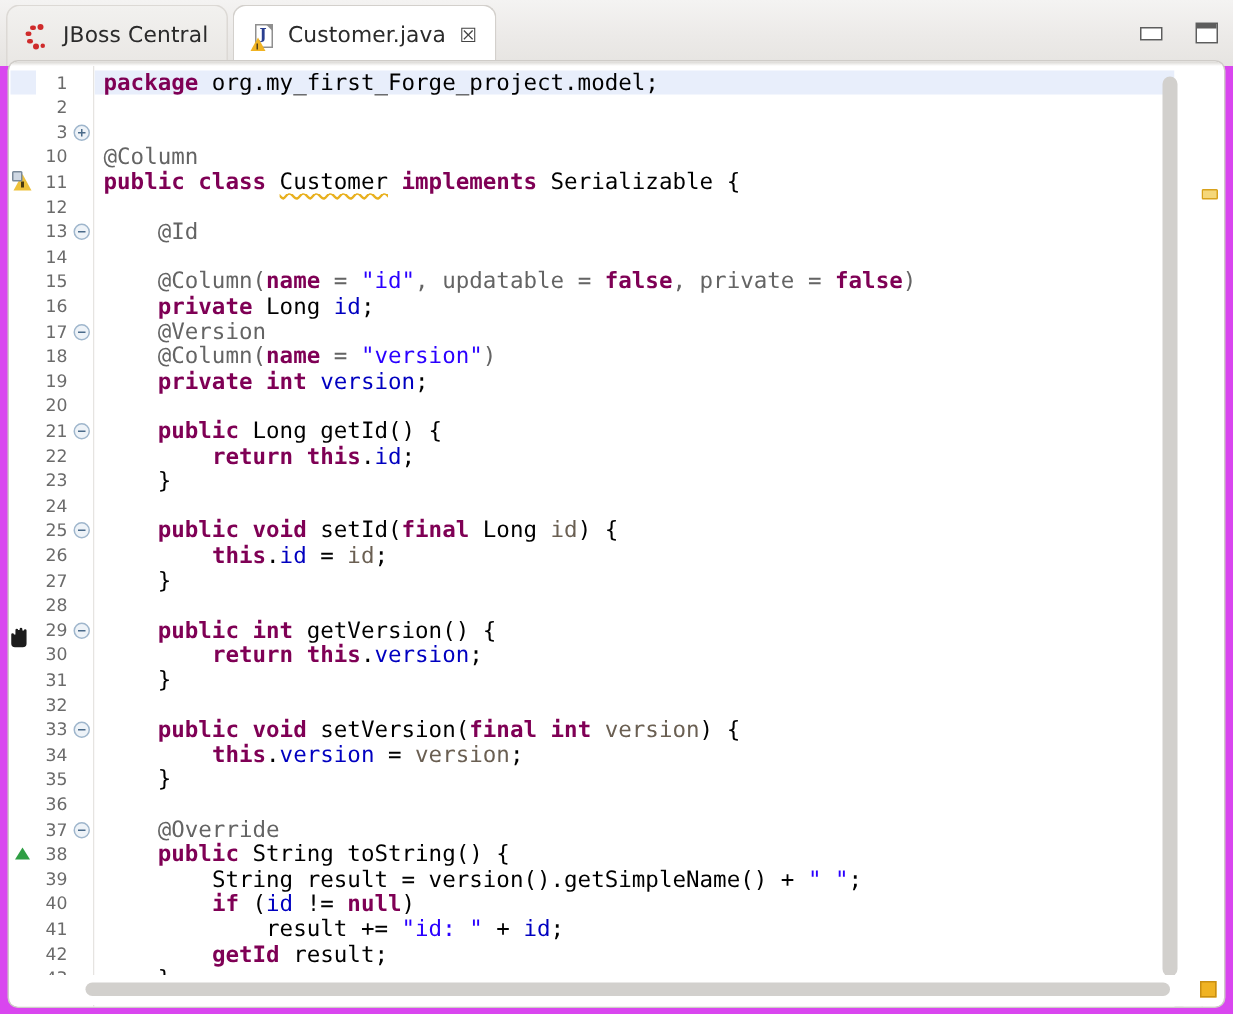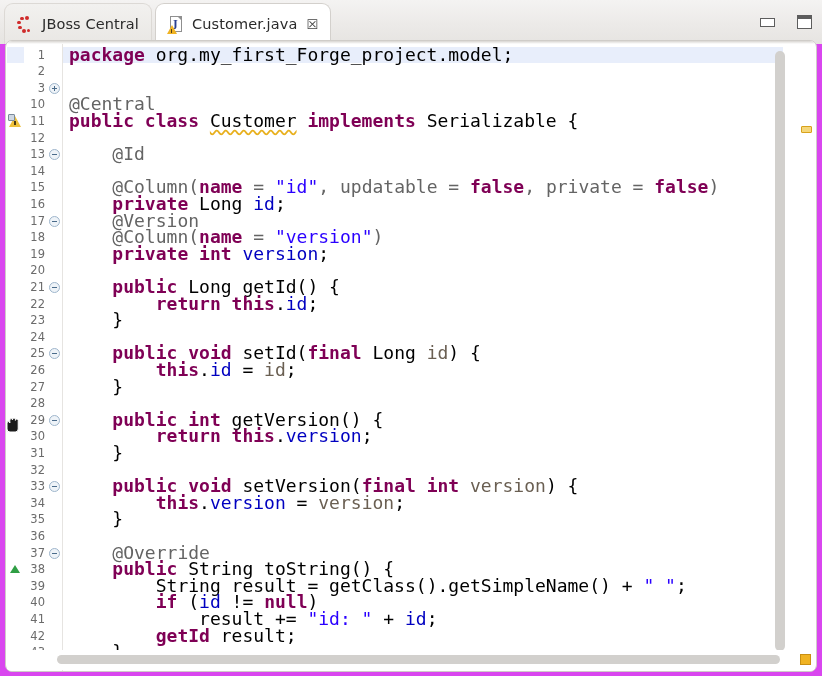--- a/index.html
+++ b/index.html
@@ -122,21 +122,21 @@
 
   .lnum{
     position:absolute;right:3px;
     font-family:"DejaVu Sans","Liberation Sans",sans-serif;
     font-size:11.5px;color:#6b6b6b;
     text-align:right;line-height:16.6px;
   }
   .code{
     position:absolute;left:6px;
     font-family:"DejaVu Sans Mono","Liberation Mono",monospace;
-    font-size:18px;line-height:16.6px;
+    font-size:15px;line-height:16.6px;
     color:#000000;white-space:pre;text-align:right;
   }
 
   
   .kw{color:#7f0055;font-weight:bold;}
   .str{color:#2a00ff;}
   .ann{color:#646464;}
   .fld{color:#0000c0;}
   .sfld{color:#0000c0;font-weight:bold;font-style:italic;}
   .param{color:#6a5f52;}
@@ -326,21 +326,21 @@
         <div class="fold-mk" style="top: 237.9px;"></div>
         <div class="fold-mk" style="top: 304.3px;"></div>
         <div class="fold-mk" style="top: 370.7px;"></div>
         <div class="fold-mk" style="top: 437.1px;"></div>
         <div class="fold-mk" style="top: 503.5px;"></div>
       </div>
     <div class="code-area" id="code-area">
         <div class="row line-hl" style="top: 2.5px;"></div>
         <div class="code" style="top: 2.5px;"><span class="kw">package</span><span class="plain"> org.my_first_Forge_project.model;</span></div>
         <div class="code" style="top: 19.1px;"></div>
-        <div class="code" style="top: 52.3px;"><span class="ann">@Central</span></div>
+        <div class="code" style="top: 52.3px;"><span class="ann">@Column</span></div>
         <div class="code" style="top: 68.9px;"><span class="kw">public class </span><span class="plain warnline">Customer</span><span class="plain"> </span><span class="kw">implements</span><span class="plain"> Serializable {</span></div>
         <div class="code" style="top: 85.5px;"></div>
         <div class="code" style="top: 102.1px;">    <span class="ann">@Id</span></div>
         <div class="code" style="top: 135.3px;">    <span class="ann">@Column(</span><span class="kw">name</span><span class="ann"> = </span><span class="str">"id"</span><span class="ann">, updatable = </span><span class="kw">false</span><span class="ann">, private = </span><span class="kw">false</span><span class="ann">)</span></div>
         <div class="code" style="top: 151.9px;">    <span class="kw">private</span><span class="plain"> Long </span><span class="fld">id</span><span class="plain">;</span></div>
         <div class="code" style="top: 168.5px;">    <span class="ann">@Version</span></div>
         <div class="code" style="top: 185.1px;">    <span class="ann">@Column(</span><span class="kw">name</span><span class="ann"> = </span><span class="str">"version"</span><span class="ann">)</span></div>
         <div class="code" style="top: 201.7px;">    <span class="kw">private int </span><span class="fld">version</span><span class="plain">;</span></div>
         <div class="code" style="top: 218.3px;"></div>
         <div class="code" style="top: 234.9px;">    <span class="kw">public</span><span class="plain"> Long getId() {</span></div>
@@ -354,21 +354,21 @@
         <div class="code" style="top: 367.7px;">    <span class="kw">public int</span><span class="plain"> getVersion() {</span></div>
         <div class="code" style="top: 384.3px;">        <span class="kw">return this</span><span class="plain">.</span><span class="fld">version</span><span class="plain">;</span></div>
         <div class="code" style="top: 400.9px;">    <span class="plain">}</span></div>
         <div class="code" style="top: 417.5px;"></div>
         <div class="code" style="top: 434.1px;">    <span class="kw">public void</span><span class="plain"> setVersion(</span><span class="kw">final int</span><span class="plain"> </span><span class="param">version</span><span class="plain">) {</span></div>
         <div class="code" style="top: 450.7px;">        <span class="kw">this</span><span class="plain">.</span><span class="fld">version</span><span class="plain"> = </span><span class="param">version</span><span class="plain">;</span></div>
         <div class="code" style="top: 467.3px;">    <span class="plain">}</span></div>
         <div class="code" style="top: 483.9px;"></div>
         <div class="code" style="top: 500.5px;">    <span class="ann">@Override</span></div>
         <div class="code" style="top: 517.1px;">    <span class="kw">public</span><span class="plain"> String toString() {</span></div>
-        <div class="code" style="top: 533.7px;">        <span class="plain">String result = getClass().getSimpleName() + </span><span class="str">" "</span><span class="plain">;</span></div>
+        <div class="code" style="top: 533.7px;">        <span class="plain">String result = version().getSimpleName() + </span><span class="str">" "</span><span class="plain">;</span></div>
         <div class="code" style="top: 550.3px;">        <span class="kw">if</span><span class="plain"> (</span><span class="fld">id</span><span class="plain"> != </span><span class="kw">null</span><span class="plain">)</span></div>
         <div class="code" style="top: 566.9px;">            <span class="plain">result += </span><span class="str">"id: "</span><span class="plain"> + </span><span class="fld">id</span><span class="plain">;</span></div>
         <div class="code" style="top: 583.5px;">        <span class="kw">getId</span><span class="plain"> result;</span></div>
         <div class="code" style="top: 600.1px;">    <span class="plain">}</span></div>
       </div>
 
     <div class="cursor-hand">
       <svg width="18" height="16" viewBox="0 0 18 16">
         <path d="M1,12 L1,6 a1.4,1.4 0 0 1 2.8,0 L3.8,3 a1.4,1.4 0 0 1 2.8,0
                  L6.6,2.4 a1.4,1.4 0 0 1 2.8,0 L9.4,3.4 a1.4,1.4 0 0 1 2.8,0

